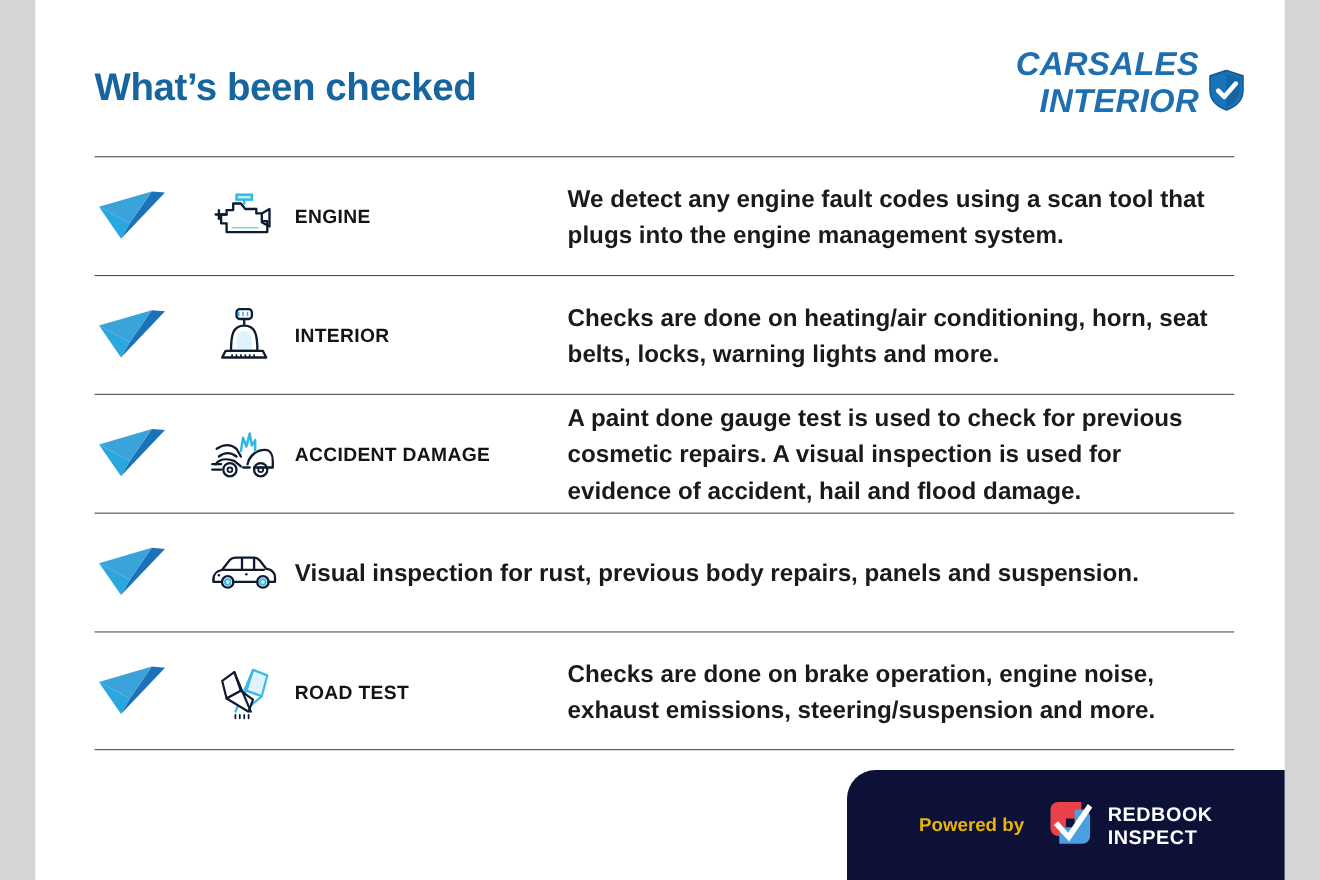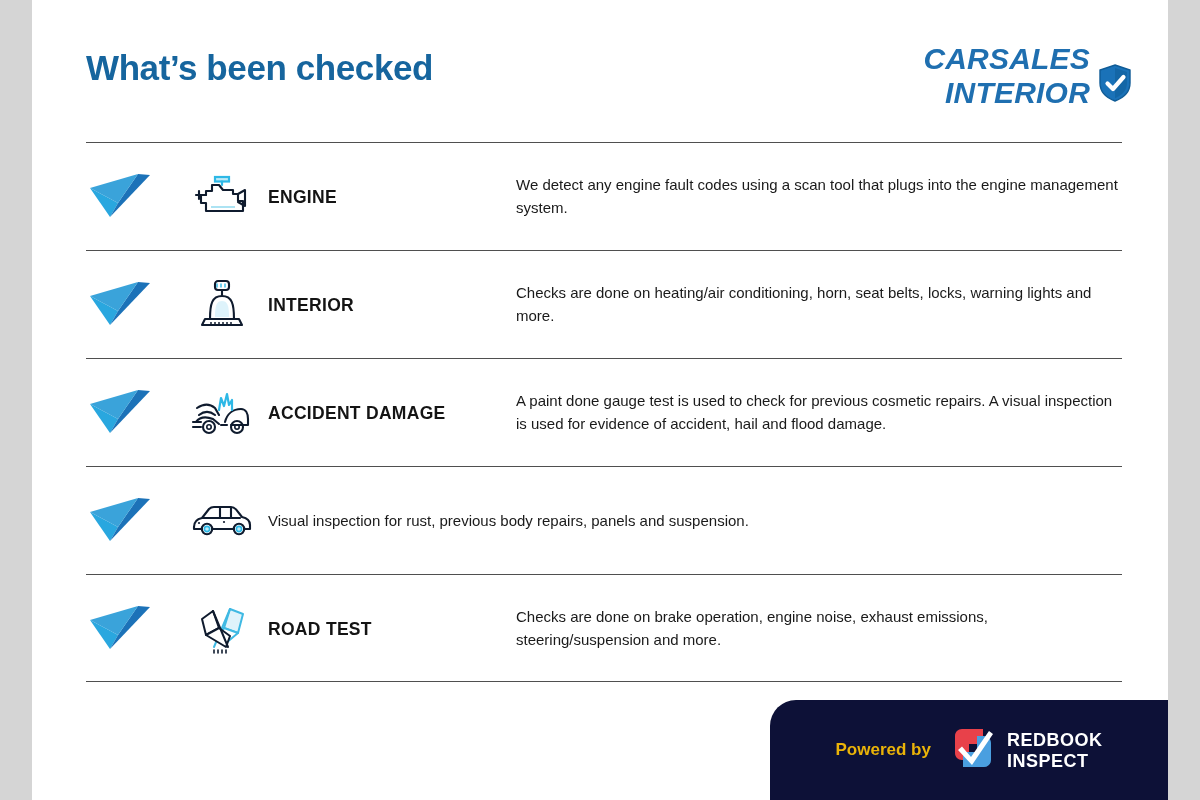--- a/index.html
+++ b/index.html
@@ -34,21 +34,21 @@
   
   #header {
     position: absolute;
     left: 0; top: 0;
     width: 1136px;
     height: 140px;
   }
   #page-title {
     position: absolute;
     left: 54px;
-    top: 48px;
+    top: 60px;
     font-size: 35px;
     font-weight: bold;
     color: #16659e;
     letter-spacing: -0.4px;
     white-space: nowrap;
   }
   #brand {
     position: absolute;
     right: 36px;
     top: 44px;
@@ -124,23 +124,24 @@
     white-space: nowrap;
   }
   .cell-desc {
     flex: 1 1 auto;
     display: flex;
     align-items: center;
     height: 108px;
     padding-right: 4px;
   }
   .desc-text {
-    font-size: 15px;
+    font-size: 22px;
     line-height: 1.52;
     color: #1a1a1a;
+    font-weight: bold;
   }
 
   
   #footer {
     position: absolute;
     left: 738px;
     top: 700px;
     width: 398px;
     height: 100px;
     background: #0d1137;

